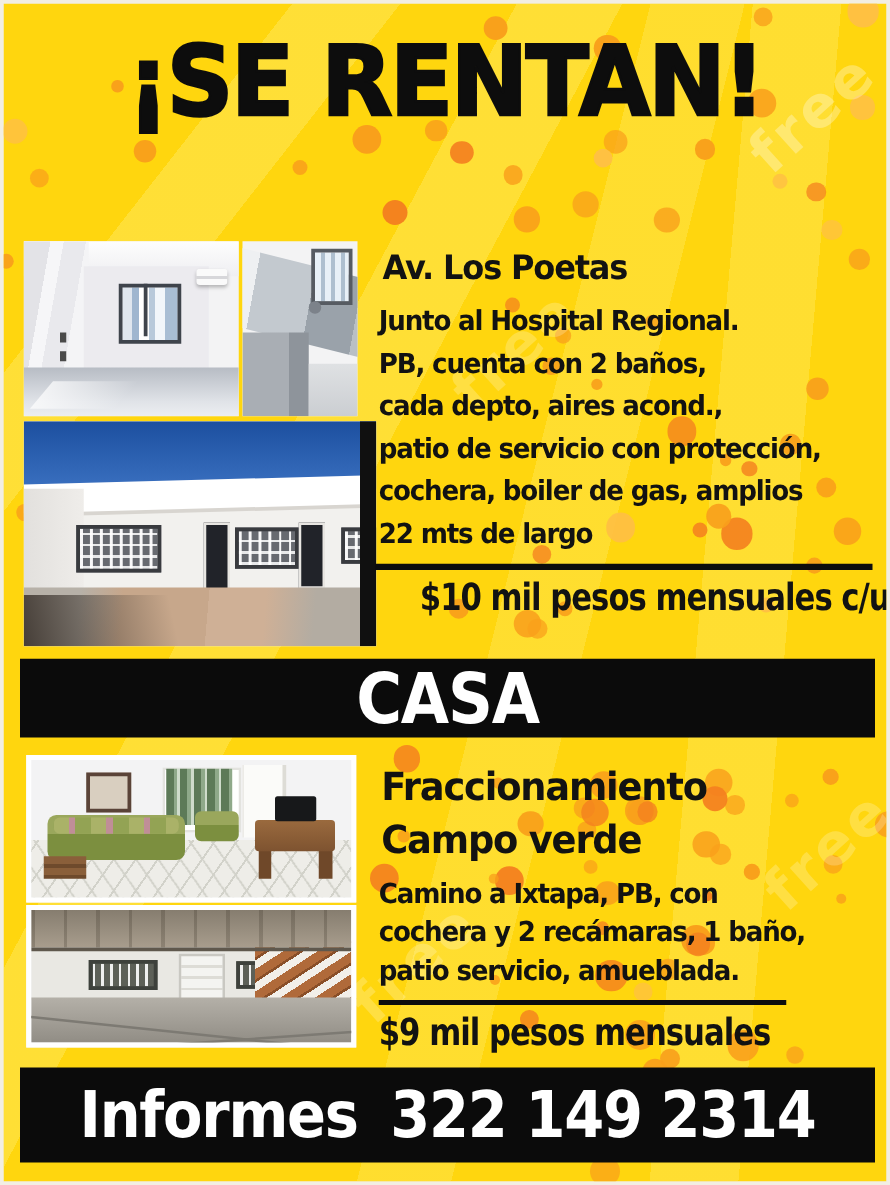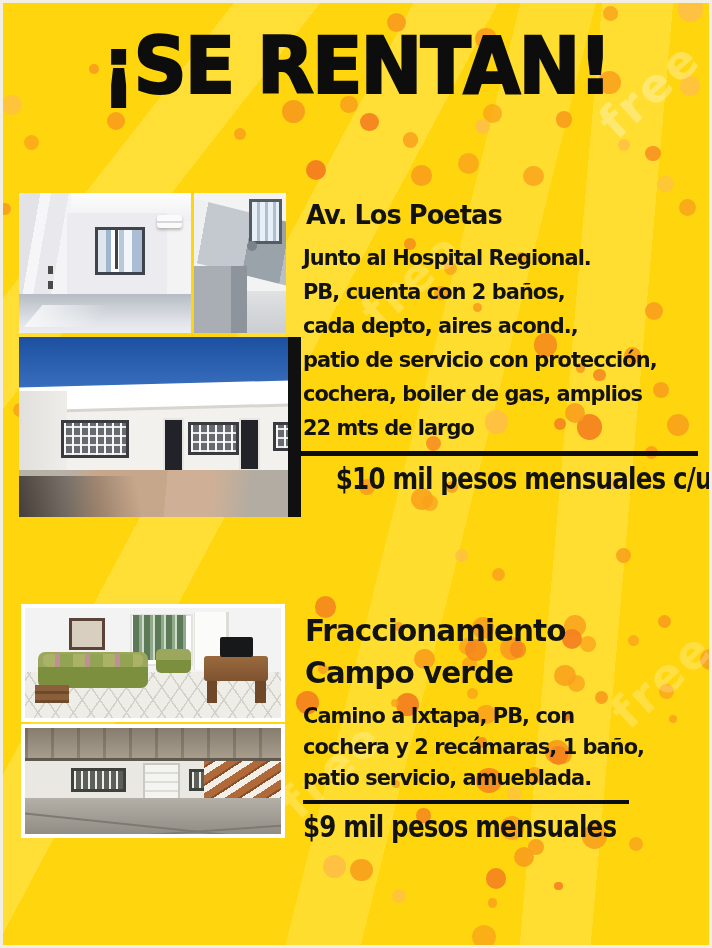--- a/index.html
+++ b/index.html
@@ -331,20 +331,23 @@
     <div>Junto al Hospital Regional.</div>
     <div>PB, cuenta con 2 baños,</div>
     <div>cada depto, aires acond.,</div>
     <div>patio de servicio con protección,</div>
     <div>cochera, boiler de gas, amplios</div>
     <div>22 mts de largo</div>
   </div>
   <div class="divider" style="left:297px;top:448px;width:398px;height:5px;"></div>
   <div class="price" style="left:297px;top:458px;width:398px;">$10 mil pesos mensuales c/u</div>
 
+  <div class="banner banner-casa">
+    <span>CASA</span>
+  </div>
 
   <div class="photo casa-photo" style="left:18px;top:601px;width:256px;height:110px;">
     <div class="liv-floor"></div>
     <div class="liv-frame"></div>
     <div class="liv-window"></div>
     <div class="liv-curtain"></div>
     <div class="liv-door"></div>
     <div class="liv-sofa"></div>
     <div class="liv-sofa-cushions"></div>
     <div class="liv-chair"></div>
@@ -376,14 +379,18 @@
     <div>Campo verde</div>
   </div>
   <div class="body-text bt-casa" style="left:300px;top:697px;">
     <div>Camino a Ixtapa, PB, con</div>
     <div>cochera y 2 recámaras, 1 baño,</div>
     <div>patio servicio, amueblada.</div>
   </div>
   <div class="divider" style="left:300px;top:797px;width:326px;height:4px;"></div>
   <div class="price" style="left:300px;top:806px;width:326px;text-align:left;transform-origin:left top;">$9 mil pesos mensuales</div>
 
+  <div class="banner banner-info">
+    <span>Informes</span>
+    <span class="phone">322 149 2314</span>
+  </div>
 
 </div>
 
 </body></html>

